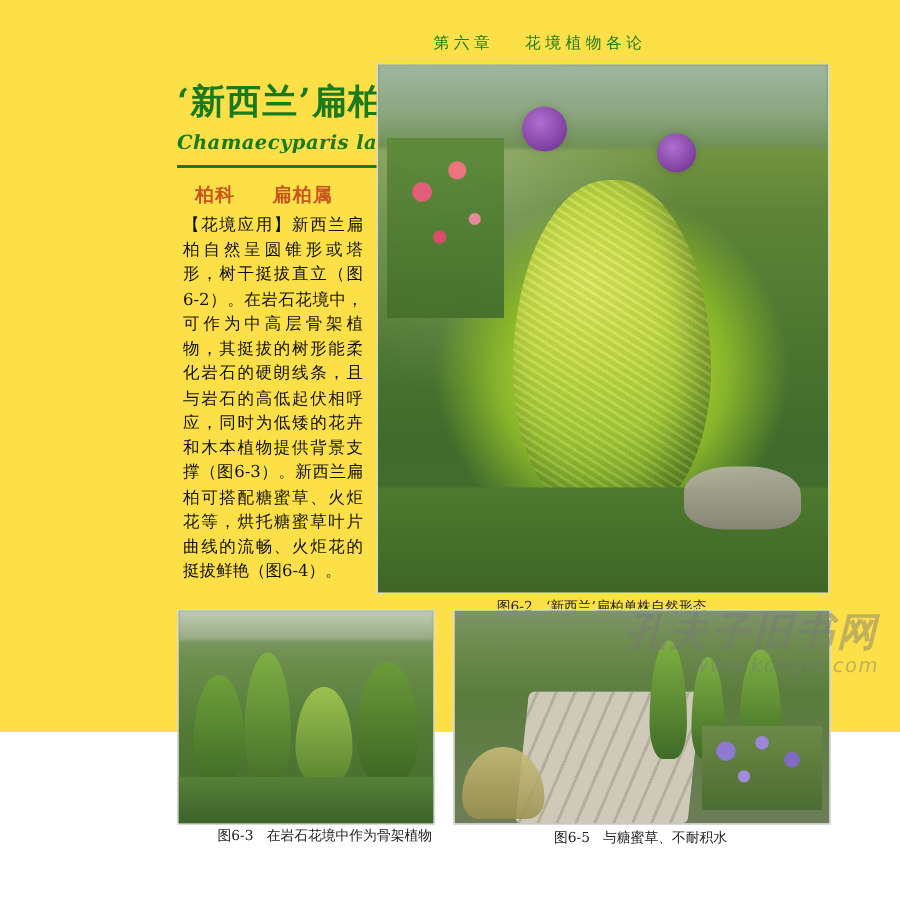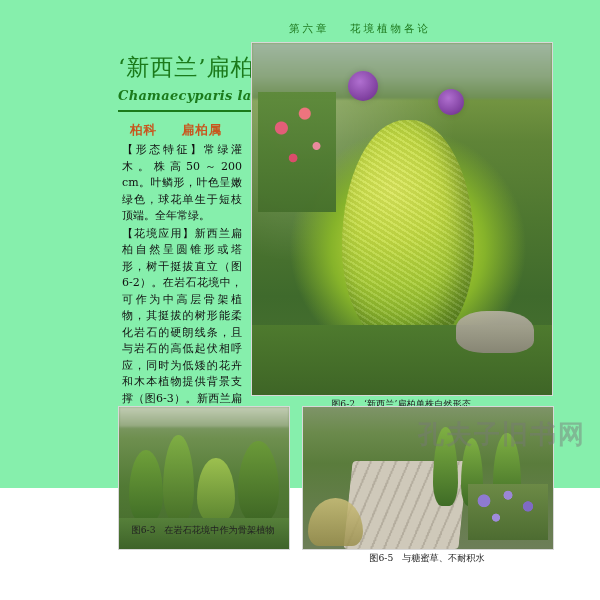--- a/index.html
+++ b/index.html
@@ -6,21 +6,21 @@
   body{
     width:600px;height:600px;
     background:#ffffff;
     font-family:"DejaVu Sans","Liberation Sans",sans-serif;
     position:relative;
     overflow:hidden;
   }
   .page{
     position:absolute;
     left:0;top:0;width:600px;height:488px;
-    background:#86efac;
+    background:#fde047;
   }
   
   .header{
     position:absolute;
     top:22px;
     left:0;right:0;
     text-align:center;
     font-family:"DejaVu Serif","Liberation Serif",serif;
     font-size:10.5px;
     color:#1f7a1f;
@@ -29,21 +29,21 @@
   }
   .header .ch{letter-spacing:3px;}
   .header .sec{margin-left:14px;}
 
   
   .title{
     position:absolute;
     left:118px;top:52px;
     font-family:"DejaVu Serif","Liberation Serif",serif;
     font-size:23px;
-    font-weight:normal;
+    font-weight:bold;
     color:#1b7a1b;
     letter-spacing:1px;
   }
   .latin{
     position:absolute;
     left:118px;top:88px;
     font-family:"DejaVu Serif","Liberation Serif",serif;
     font-style:italic;
     font-weight:bold;
     font-size:13px;
@@ -214,20 +214,21 @@
     border-radius:50% 50% 20% 20%/70% 70% 30% 30%;
     opacity:.85;
   }
 
   
   .wm{
     position:absolute;
     right:14px;bottom:36px;
     text-align:right;
     pointer-events:none;
+    font-style:italic;
   }
   .wm .wm-cn{
     font-family:"DejaVu Serif","Liberation Serif",serif;
     font-size:26px;
     color:rgba(120,120,120,.45);
     letter-spacing:2px;
     font-weight:bold;
   }
   .wm .wm-url{
     font-family:"DejaVu Sans","Liberation Sans",sans-serif;
@@ -251,21 +252,20 @@
   <div class="latin">Chamaecyparis lawsoniana ‘ivonne’</div>
   <div class="latin-rule"></div>
 
   <div class="family">
     <span>柏科</span>
     <span class="gap"></span>
     <span>扁柏属</span>
   </div>
 
   <div class="bodycol">
-    <p class="para">【形态特征】常绿灌木。株高50～200 cm。叶鳞形，叶色呈嫩绿色，球花单生于短枝顶端。全年常绿。</p>
     <p class="para">【花境应用】新西兰扁柏自然呈圆锥形或塔形，树干挺拔直立（图6-2）。在岩石花境中，可作为中高层骨架植物，其挺拔的树形能柔化岩石的硬朗线条，且与岩石的高低起伏相呼应，同时为低矮的花卉和木本植物提供背景支撑（图6-3）。新西兰扁柏可搭配糖蜜草、火炬花等，烘托糖蜜草叶片曲线的流畅、火炬花的挺拔鲜艳（图6-4）。</p>
   </div>
 
   <div class="fig" id="photo-main">
     <div class="sky"></div>
     <div class="flowers-left"></div>
     <div class="allium-a"></div>
     <div class="allium-b"></div>
     <div class="conifer"></div>
     <div class="ground"></div>
@@ -278,21 +278,21 @@
   </div>
 
   <div class="fig" id="photo-left">
     <div class="sky2"></div>
     <div class="tree t1"></div>
     <div class="tree t2"></div>
     <div class="tree t3"></div>
     <div class="tree t4"></div>
     <div class="lawn"></div>
   </div>
-  <div class="capline" style="left:118px;top:524px;width:170px;">
+  <div class="capline" style="left:118px;top:551px;width:170px;text-align:right;">
     <span>图6-3</span>
     <span>&nbsp;</span>
     <span>在岩石花境中作为骨架植物</span>
   </div>
 
   <div class="fig" id="photo-right">
     <div class="path"></div>
     <div class="columnar c1"></div>
     <div class="columnar c2"></div>
     <div class="columnar c3"></div>
@@ -300,15 +300,16 @@
     <div class="grass"></div>
   </div>
   <div class="capline" style="left:302px;top:552px;width:250px;">
     <span>图6-5</span>
     <span>&nbsp;</span>
     <span>与糖蜜草、不耐积水</span>
   </div>
 
   <div class="wm">
     <div class="wm-cn">孔夫子旧书网</div>
+    <div class="wm-url">www.kongfz.com</div>
   </div>
 
 </div>
 
 </body></html>

